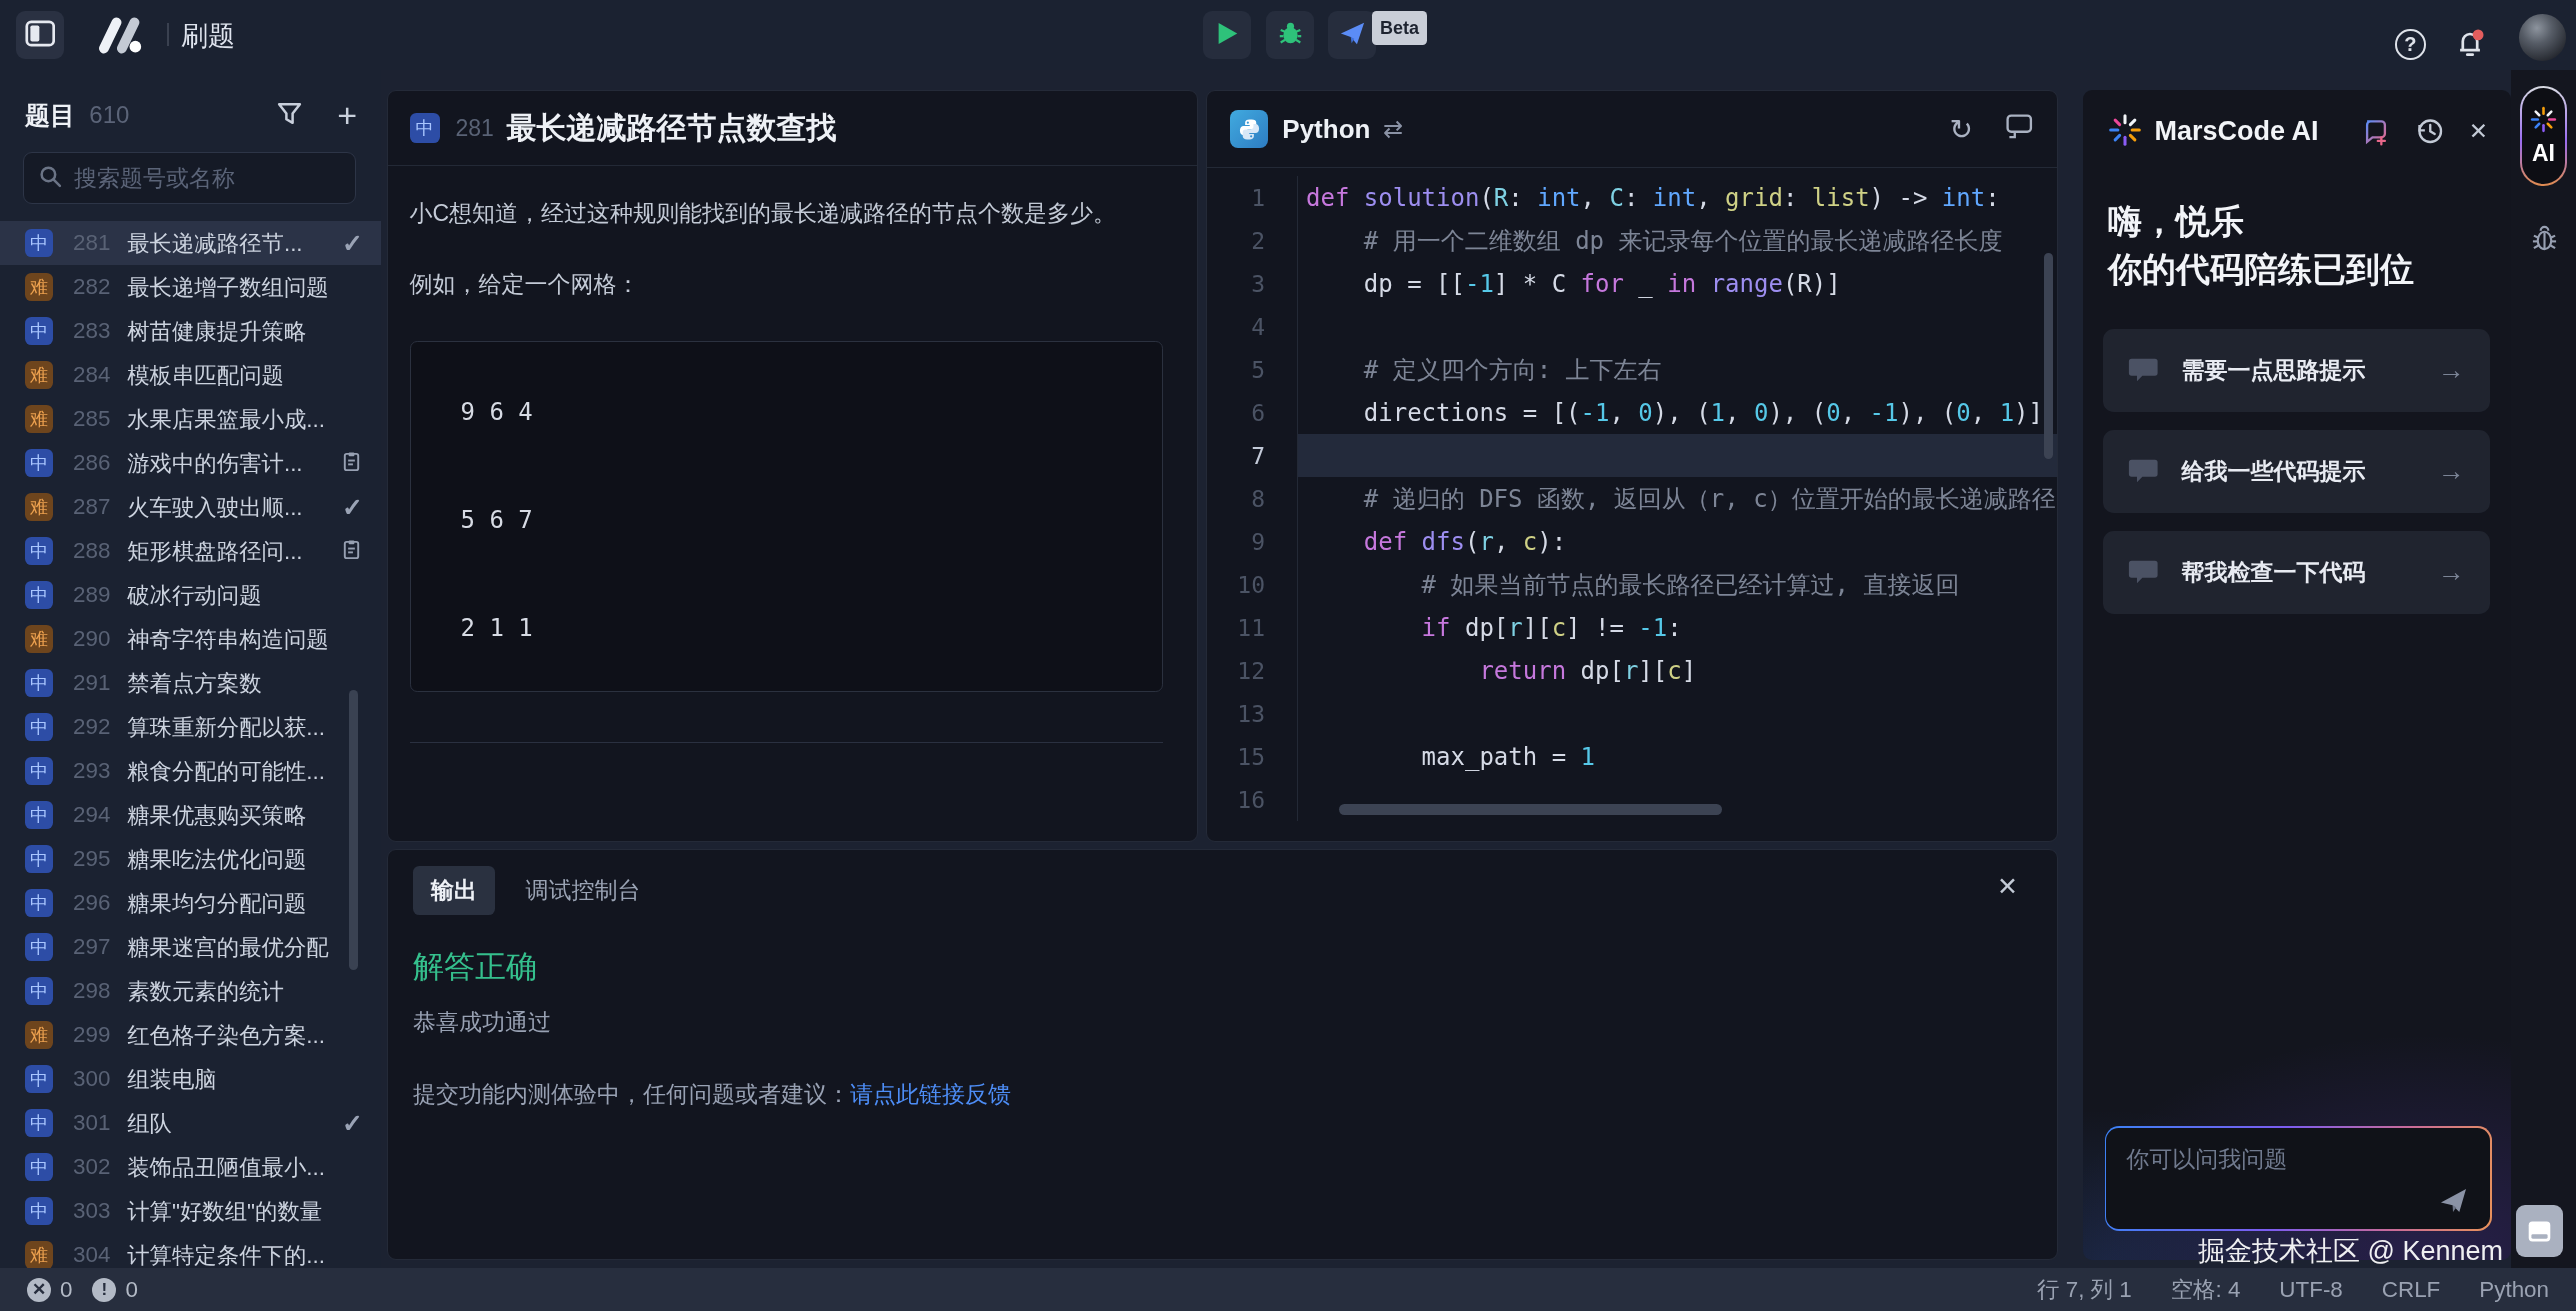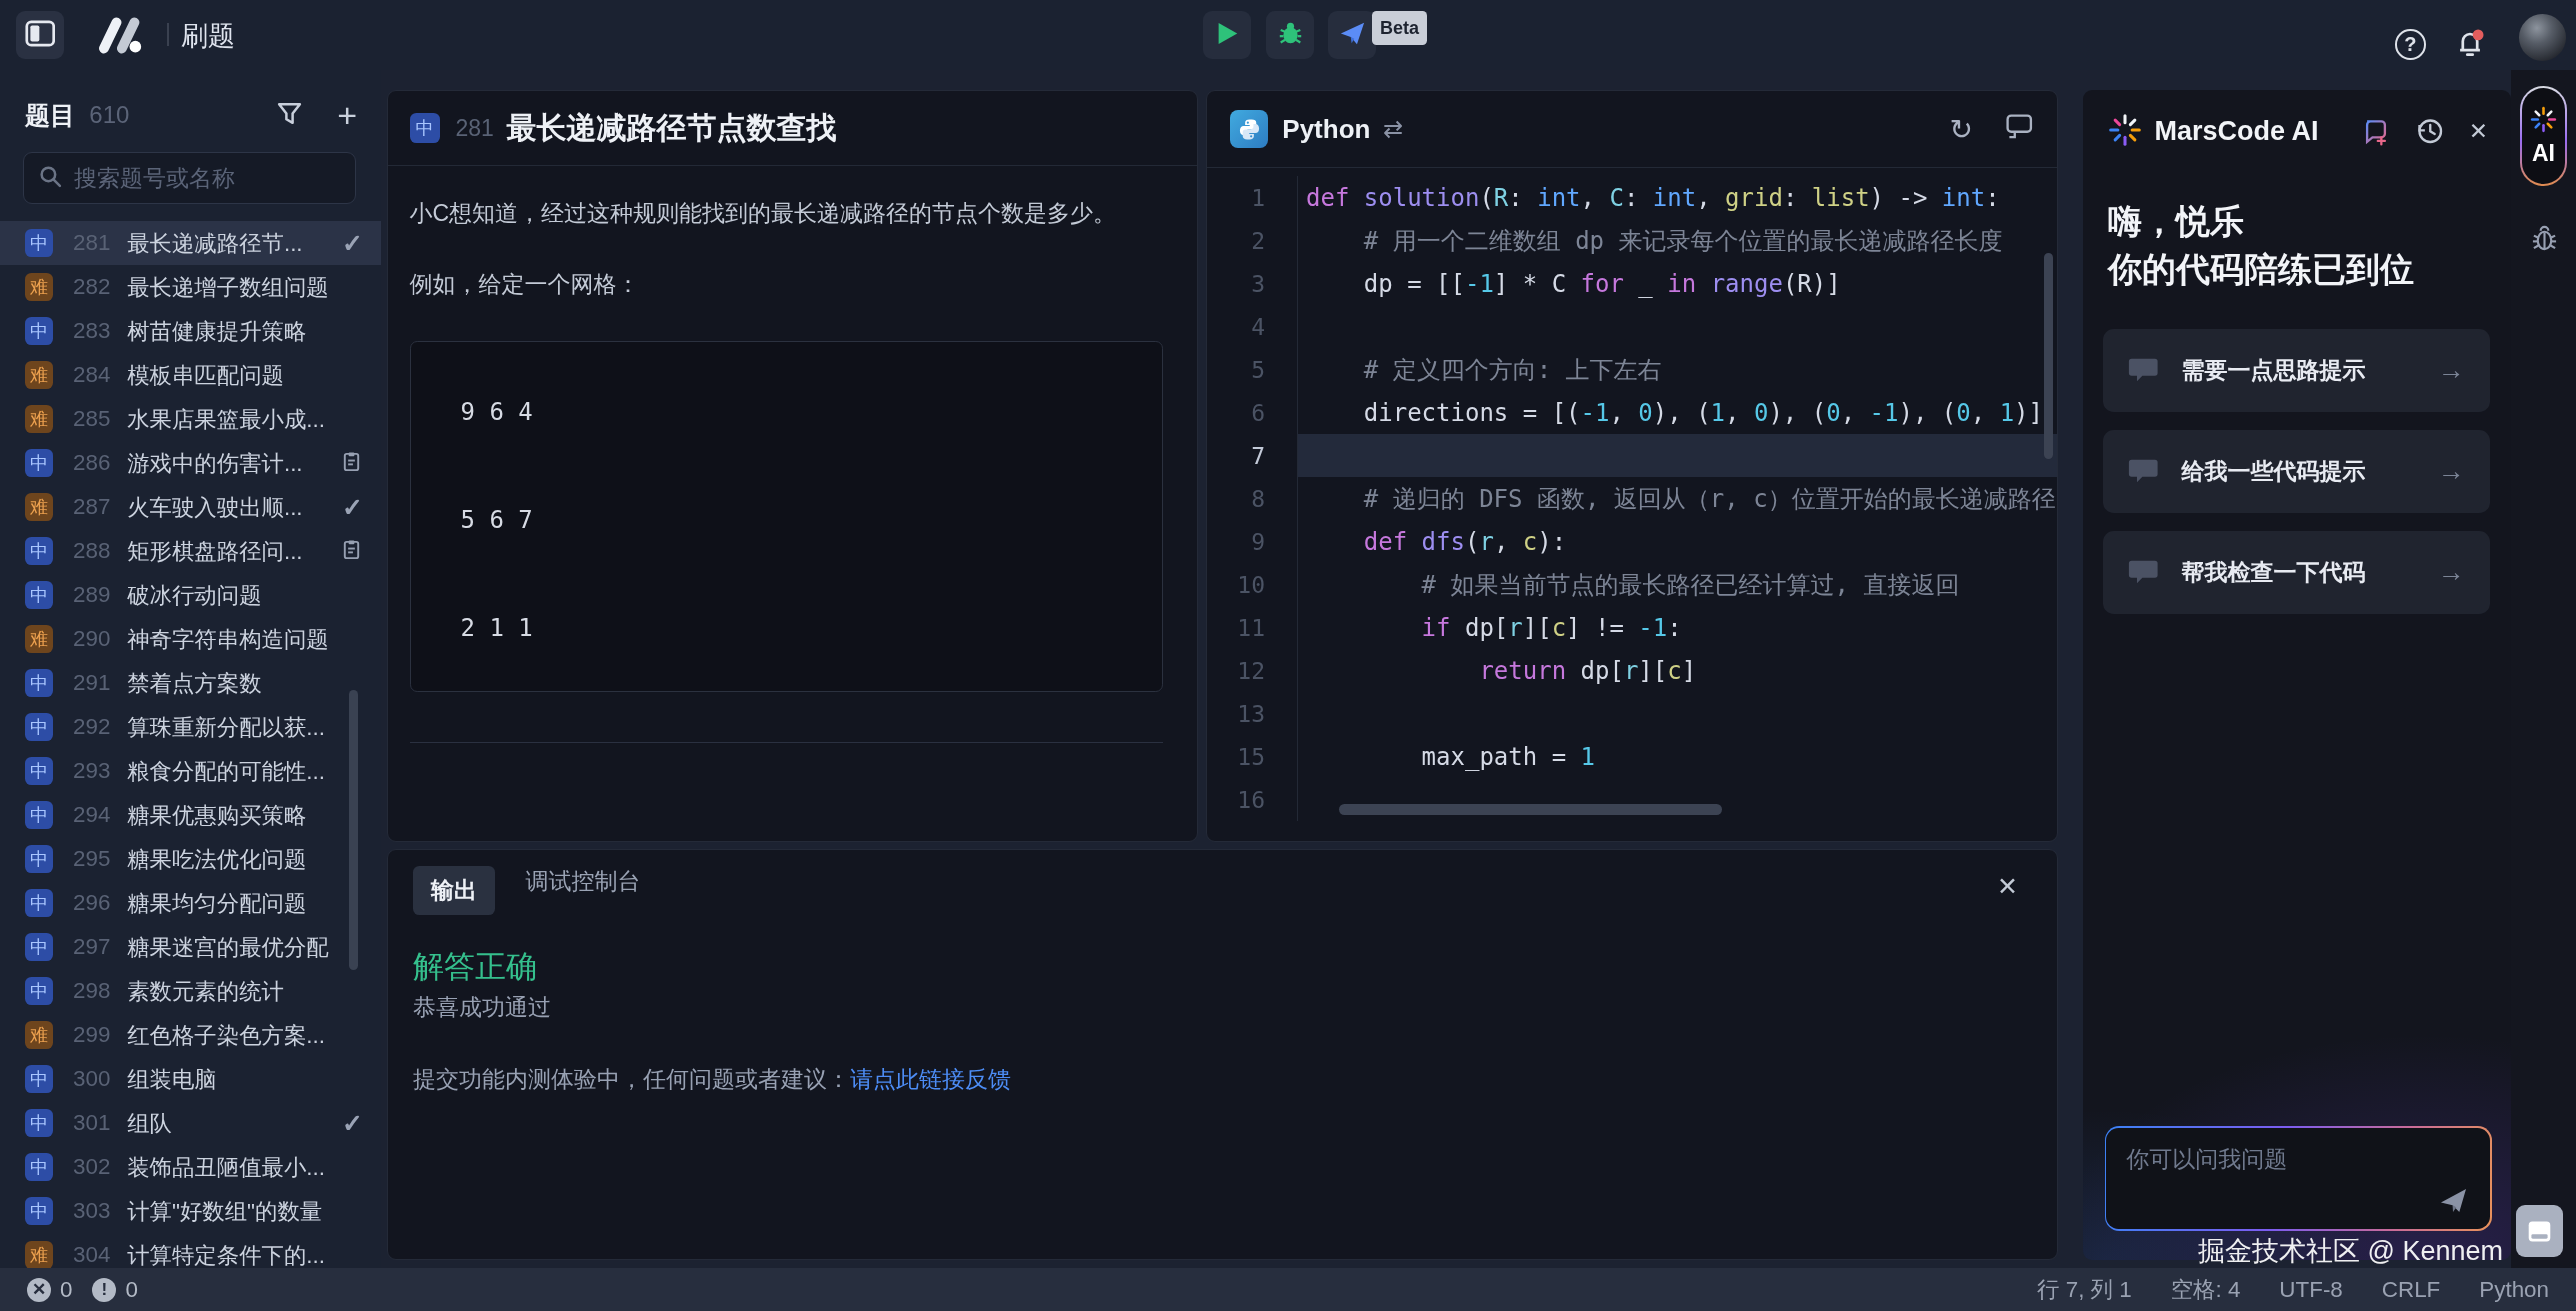--- a/index.html
+++ b/index.html
@@ -79,26 +79,26 @@
     font-size:24px;white-space:pre;overflow:hidden;border-left:0.9px solid #232936;padding-left:8px}
   .code-line.current .ltext{background:#232a3b}
   .code-line.current .gutter{color:#c3cad8}
   .tk-kw{color:#c678dd}.tk-fn{color:#9d8ef0}.tk-typ{color:#61a8ff}.tk-ylw{color:#cfd186}
   .tk-num{color:#56c8e8}.tk-cmt{color:#7d8596}.tk-txt{color:#d5dae6}.tk-prm{color:#7fd1e3}
   #ed-vscroll{position:absolute;right:4.5px;top:85px;width:9px;height:206px;border-radius:4.5px;background:#3c4353}
   #ed-hscroll{position:absolute;left:1339px;top:804px;width:383px;height:10.8px;border-radius:5.4px;background:#3c4353;z-index:3}
 
   
   #out-panel{left:387px;top:849px;width:1671px;height:411px;padding:16px 25px}
-  #out-tabs{display:flex;}
+  #out-tabs{display:flex;align-items:center}
   #tab-output{background:#2a3140;border-radius:6.3px;padding:9px 18px;font-size:23px;font-weight:bold;color:#eef1f6;cursor:pointer}
   #tab-debug{margin-left:30.5px;font-size:23px;color:#9aa3b4;cursor:pointer}
   #out-close{position:absolute;right:39px;top:21.5px;font-size:25px;color:#c3cad6;cursor:pointer}
   #out-result{margin-top:30.5px;font-size:31px;color:#35c08d}
-  #out-congrats{margin-top:4px;font-size:23px;color:#98a1b3}
+  #out-congrats{margin-top:19px;font-size:23px;color:#98a1b3}
   #out-feedback{margin-top:41px;font-size:23px;color:#98a1b3}
   #out-feedback a{color:#4d8df6;text-decoration:none;cursor:pointer}
 
   
   #ai-panel{left:2083px;top:90px;width:428px;height:1170px;border:none;border-radius:9px;
     background:radial-gradient(627px 376px at 80% 100%,rgba(124,77,255,.20),transparent 60%),
                radial-gradient(448px 251px at 5% 100%,rgba(59,130,246,.14),transparent 60%),#13151e}
   #ai-head{display:flex;align-items:center;padding:23px 23px 0 25px}
   #ai-title{font-size:27px;font-weight:bold;color:#f2f4f8;margin-left:12.5px;flex:1}
   .ai-hic{margin-left:23px;cursor:pointer;display:flex;align-items:center}

